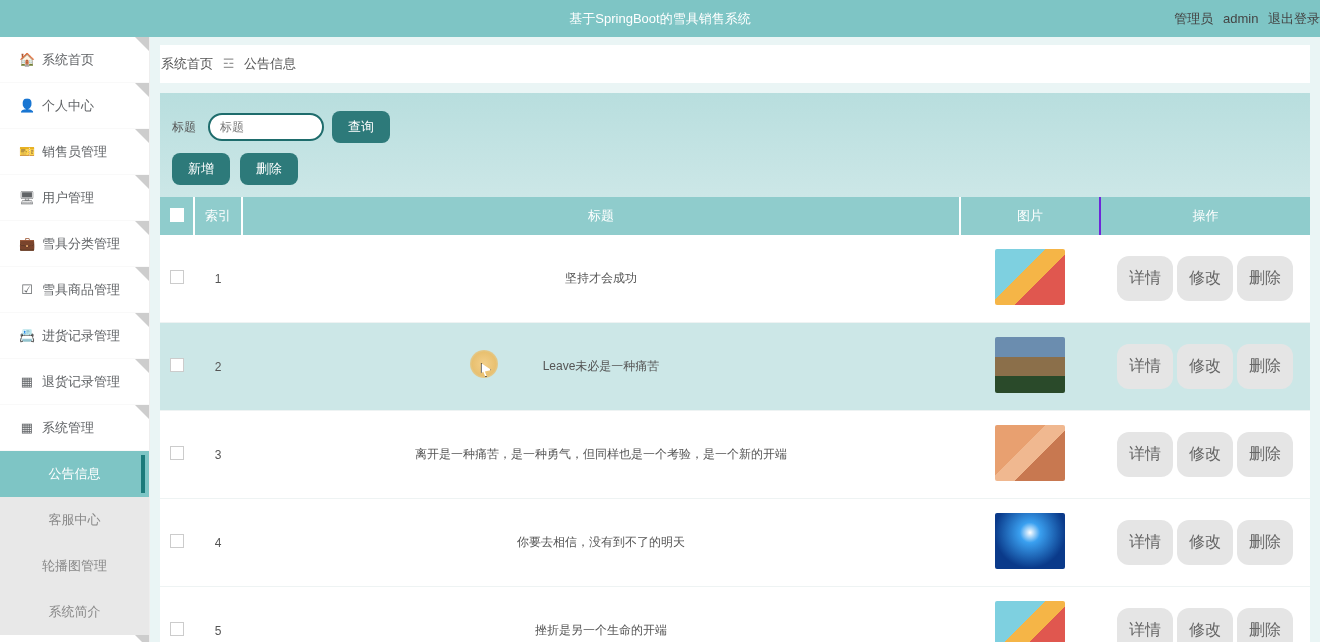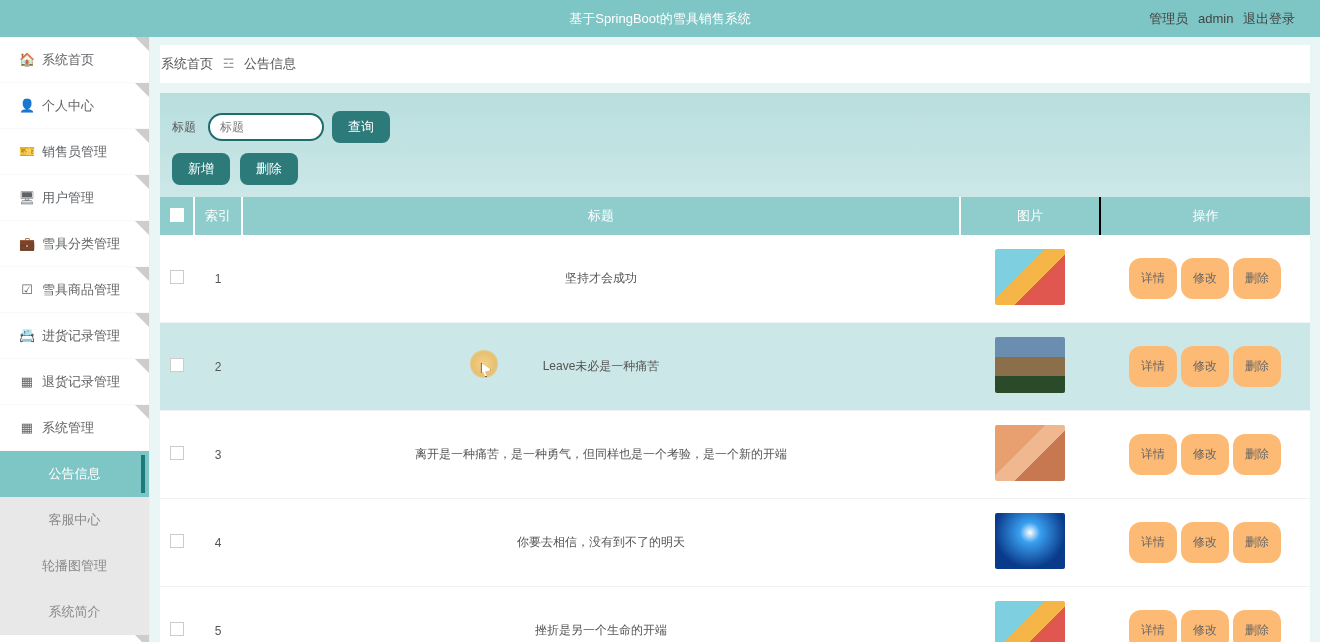--- a/index.html
+++ b/index.html
@@ -1,19 +1,19 @@
 <!DOCTYPE html>
 <html><head>
   <meta charset="utf-8">
   <style>
     *{margin:0;padding:0;box-sizing:border-box;font-family:"Microsoft YaHei",Arial,sans-serif}
     body{background:#fff;font-size:13px;color:#333;overflow-x:hidden}
     .header{height:37px;background:#7ec5c5;display:flex;align-items:center;position:relative}
     .header-title{position:absolute;left:50%;transform:translateX(-50%);color:#fff;font-size:13px}
-    .header-right{position:absolute;right:25px;color:#444;font-size:13px}
+    .header-right{position:absolute;right:0;color:#444;font-size:13px}
     .header-right span{margin-left:6px}
     .logout{cursor:pointer}
     .container{display:flex;height:calc(100vh - 35px)}
     .sidebar{width:150px;background:#fff;border-right:1px solid #eee;overflow-y:auto}
     .menu-item{height:46px;display:flex;align-items:center;padding-left:42px;position:relative;cursor:pointer;color:#606366;font-size:13px;border-bottom:1px solid #f9f9f9}
     .menu-item::before{content:"";position:absolute;right:0;top:0;width:0;height:0;border-style:solid;border-width:0 14px 14px 0;border-color:transparent #cdcdcd transparent transparent}
     .menu-item .ic{position:absolute;left:20px;width:14px;height:14px;display:flex;align-items:center;justify-content:center}
     .submenu{background:#f5f5f5}
     .submenu .menu-item{background:#e8e8e8;justify-content:center;padding-left:0;color:#888;border:none}
     .submenu .menu-item::before{display:none}
@@ -28,33 +28,33 @@
     .filter-input{width:116px;height:28px;border:2px solid #1e6c6c;border-radius:14px;padding:0 10px;outline:none;font-size:12px}
     .btn{padding:7px 16px;font-size:13px;border:none;cursor:pointer;color:#fff;border-radius:8px}
     .btn-teal{background:#2d7a7a}
     .actionbar{display:flex;gap:10px;margin-top:10px}
     .tablewrap{margin:0 10px;background:#fff}
     table{width:100%;border-collapse:collapse}
     thead th{background:#8fcccc;color:#fff;font-weight:400;font-size:13px;padding:10px 6px;text-align:center}
     thead th.chk{width:34px}
     thead th.idx{width:48px;border-left:2px solid #fff;border-right:2px solid #fff}
     thead th.title{border-right:2px solid #fff}
-    thead th.img{width:140px;border-right:2px solid #000000}
+    thead th.img{width:140px;border-right:2px solid #6d28d9}
     thead th.ops{width:210px}
     tbody tr{border-bottom:1px solid #eef3f3}
     tbody tr.hover{background:#cce7e7}
     tbody td{padding:14px 6px;text-align:center;vertical-align:middle;font-size:12px;color:#555}
     .cb{width:14px;height:14px;border:1px solid #ccc;display:inline-block;background:#fff}
     .cb.hd{border-color:#fff}
     .thumb{width:70px;height:56px;display:inline-block;border-radius:2px}
     .thumb.t1{background:linear-gradient(135deg,#7ed0e0 40%,#f5b547 40%,#f5b547 60%,#e0574f 60%)}
     .thumb.t2{background:linear-gradient(180deg,#6b8daf 35%,#8b6f4a 35%,#8b6f4a 70%,#2a4a2a 70%)}
     .thumb.t3{background:linear-gradient(135deg,#e8a070 40%,#f0b890 40%,#f0b890 60%,#c87850 60%)}
     .thumb.t4{background:radial-gradient(circle at 50% 35%,#fff 0%,#3aa0f0 20%,#0a3a8a 70%)}
-    .rowbtn{background:#fdba74;color:#666;border:none;padding:12px 12px;font-size:12px;border-radius:12px;cursor:pointer;margin:0 2px}
+    .rowbtn{background:#e5e5e5;color:#666;border:none;padding:12px 12px;font-size:16px;border-radius:12px;cursor:pointer;margin:0 2px}
     .cursor-fx{position:absolute;left:470px;top:350px;width:28px;height:28px;border-radius:50%;background:radial-gradient(circle,#f3d08a 0%,#e8c070 60%,rgba(232,192,112,0) 100%);pointer-events:none}
     .cursor-fx::after{content:"";position:absolute;left:10px;top:12px;width:10px;height:14px;background:#fff;clip-path:polygon(0 0,100% 50%,40% 60%,60% 100%,45% 100%,25% 62%,0 75%);border:1px solid #000;transform:scale(0.9)}
   </style>
 </head>
 <body>
 
 <div class="header">
   <div class="header-title">基于SpringBoot的雪具销售系统</div>
   <div class="header-right">
     <span>管理员</span>

